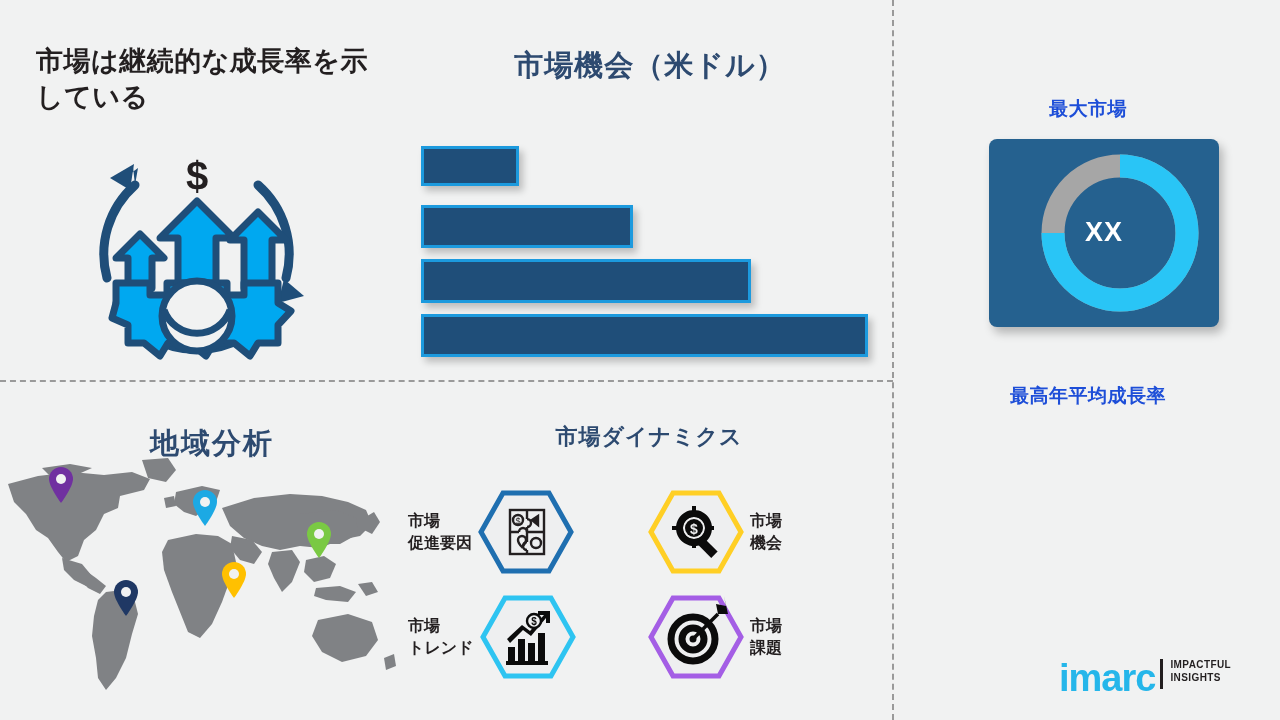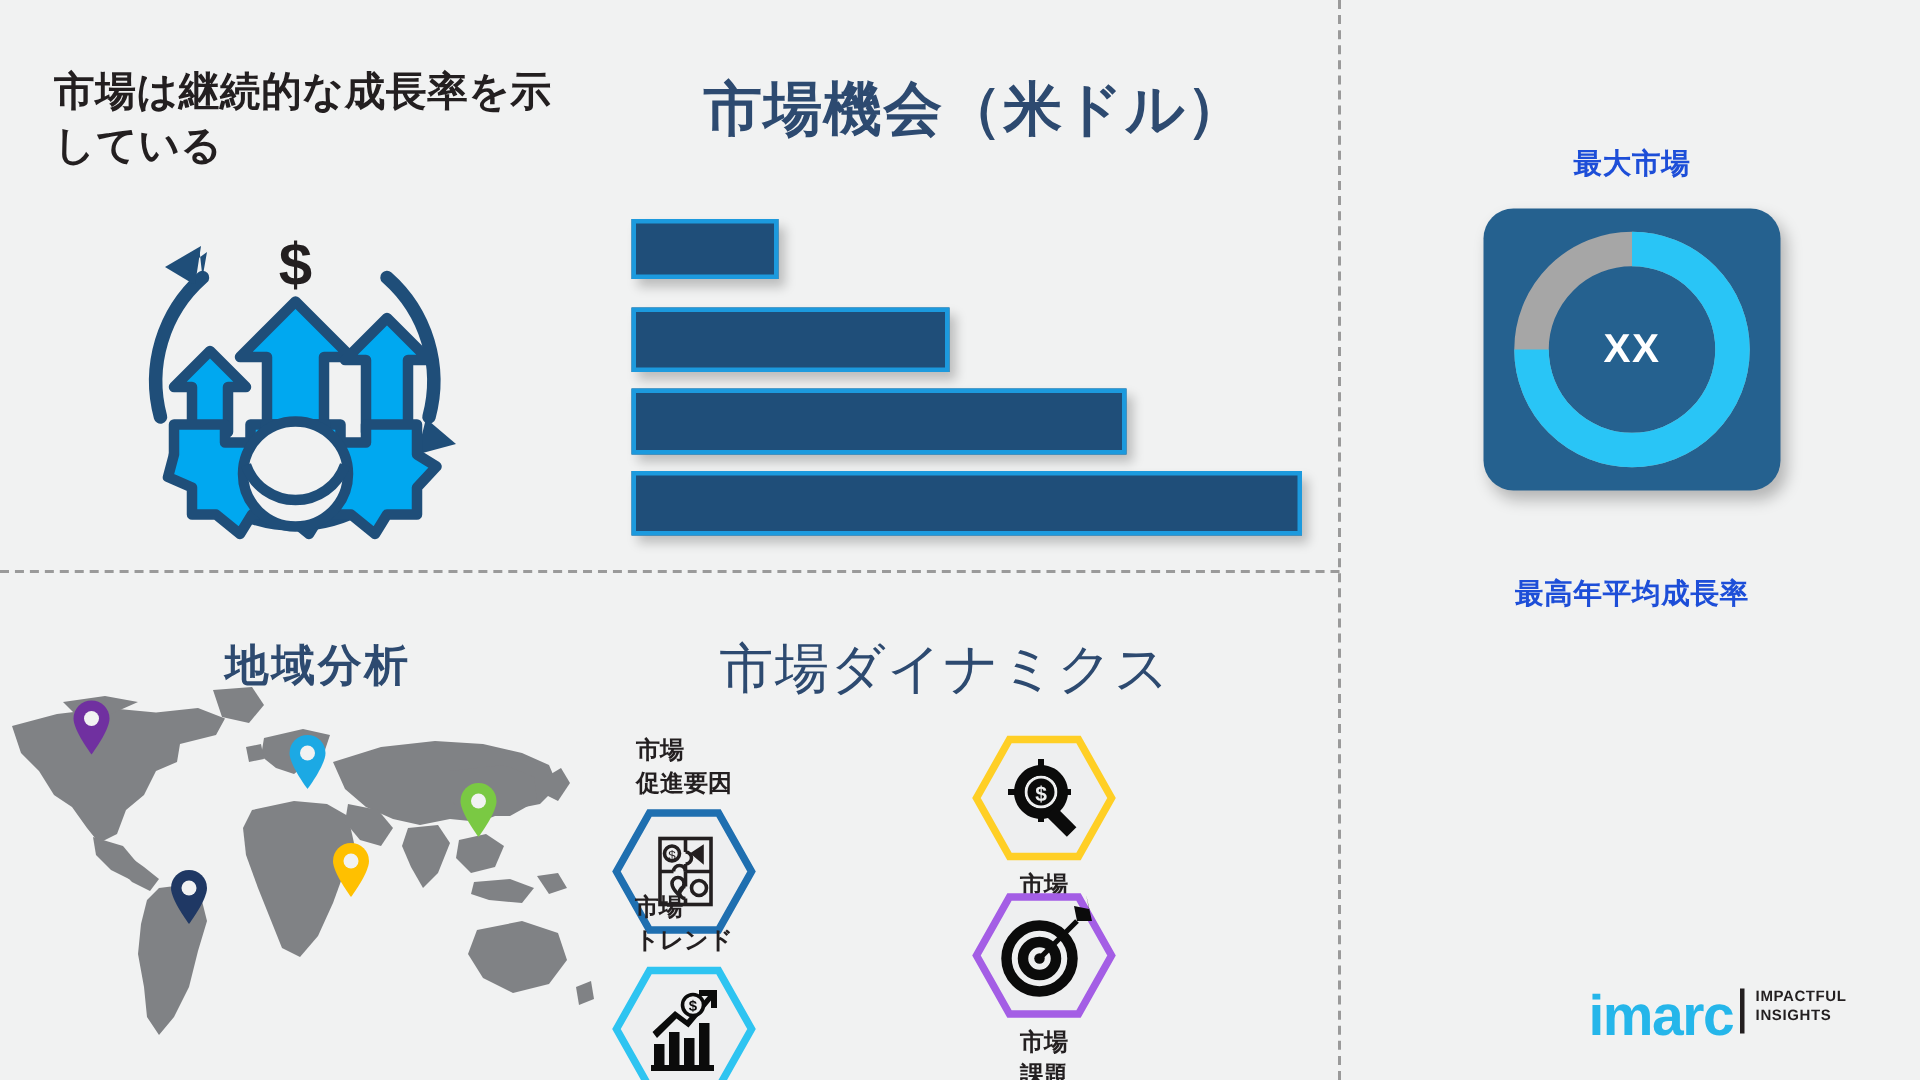--- a/index.html
+++ b/index.html
@@ -54,21 +54,21 @@
     height: 240px;
   }
 
   
   .bars-title {
     position: absolute;
     left: 420px;
     top: 46px;
     width: 460px;
     text-align: center;
-    font-size: 39px;
+    font-size: 29px;
     font-weight: bold;
     color: #2d4a70;
     letter-spacing: 1px;
   }
   .bars-wrap {
     position: absolute;
     left: 421px;
     top: 146px;
     width: 460px;
     height: 210px;
@@ -99,35 +99,34 @@
     position: absolute;
     left: 0px;
     top: 452px;
     width: 400px;
     height: 248px;
   }
 
   
   .dyn-title {
     position: absolute;
-    left: 460px;
+    left: 479px;
     top: 422px;
     width: 340px;
     text-align: center;
-    font-size: 36px;
-    font-weight: normal;
+    font-size: 22px;
+    font-weight: bold;
     color: #2d4a70;
     letter-spacing: 1px;
   }
   .dyn-cell {
     position: absolute;
     display: flex;
     align-items: center;
     gap: 6px;
-    flex-direction: column;
   }
   .dyn-label {
     font-size: 16px;
     font-weight: bold;
     color: #231f20;
     line-height: 1.35;
     white-space: pre-line;
   }
   .dyn-label.right { text-align: left; }
   .dyn-label.left  { text-align: left; }
@@ -141,22 +140,23 @@
     font-size: 19px;
     font-weight: bold;
     color: #1d4ed8;
     letter-spacing: 0.5px;
   }
   .donut-card {
     position: absolute;
     width: 198px;
     height: 188px;
     background: #25618f;
-    border-radius: 20px;
+    border-radius: 8px;
     box-shadow: 4px 6px 10px rgba(0,0,0,0.25);
+    padding-left: 32px;
   }
   .donut-card svg { display: block; }
   .donut-center {
     position: absolute;
     left: 0; right: 0;
     text-align: center;
     color: #ffffff;
     font-weight: bold;
     font-size: 27px;
     letter-spacing: 1px;

